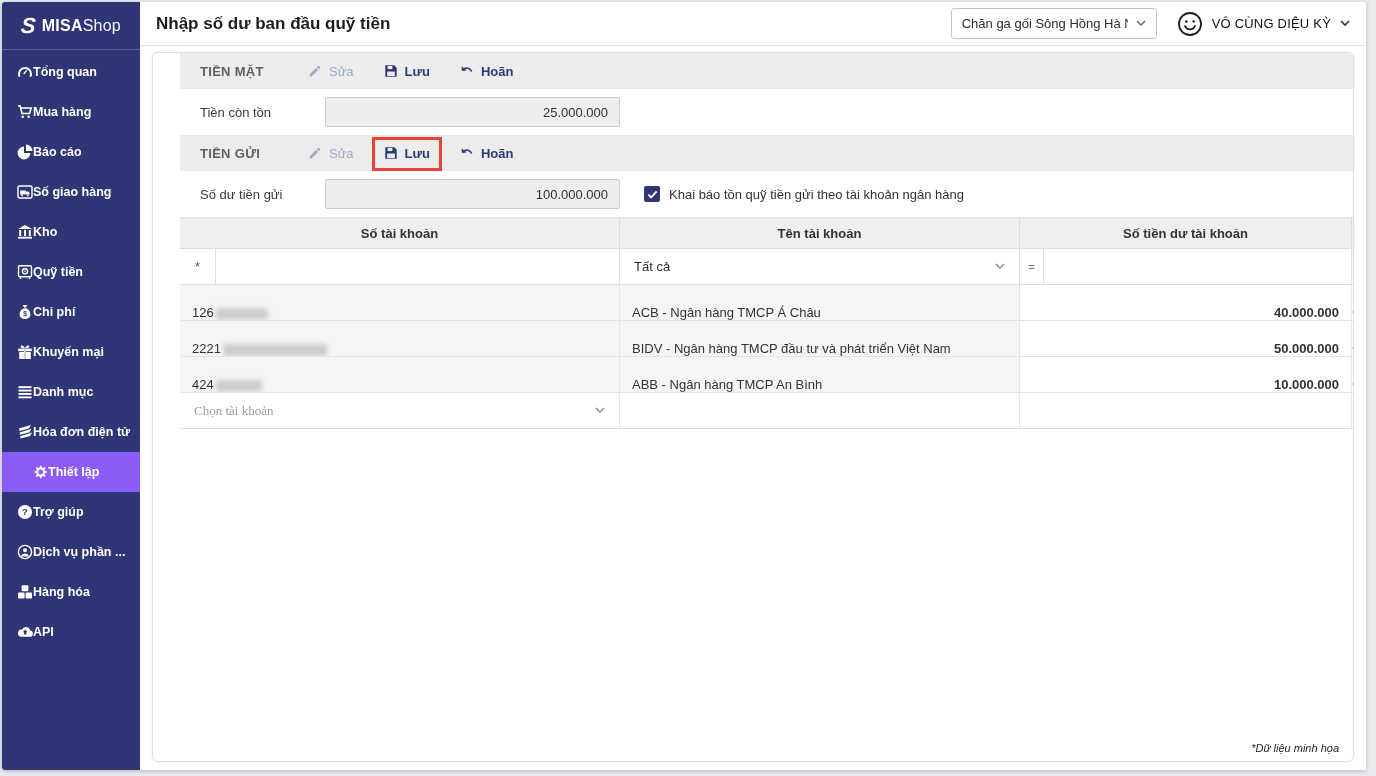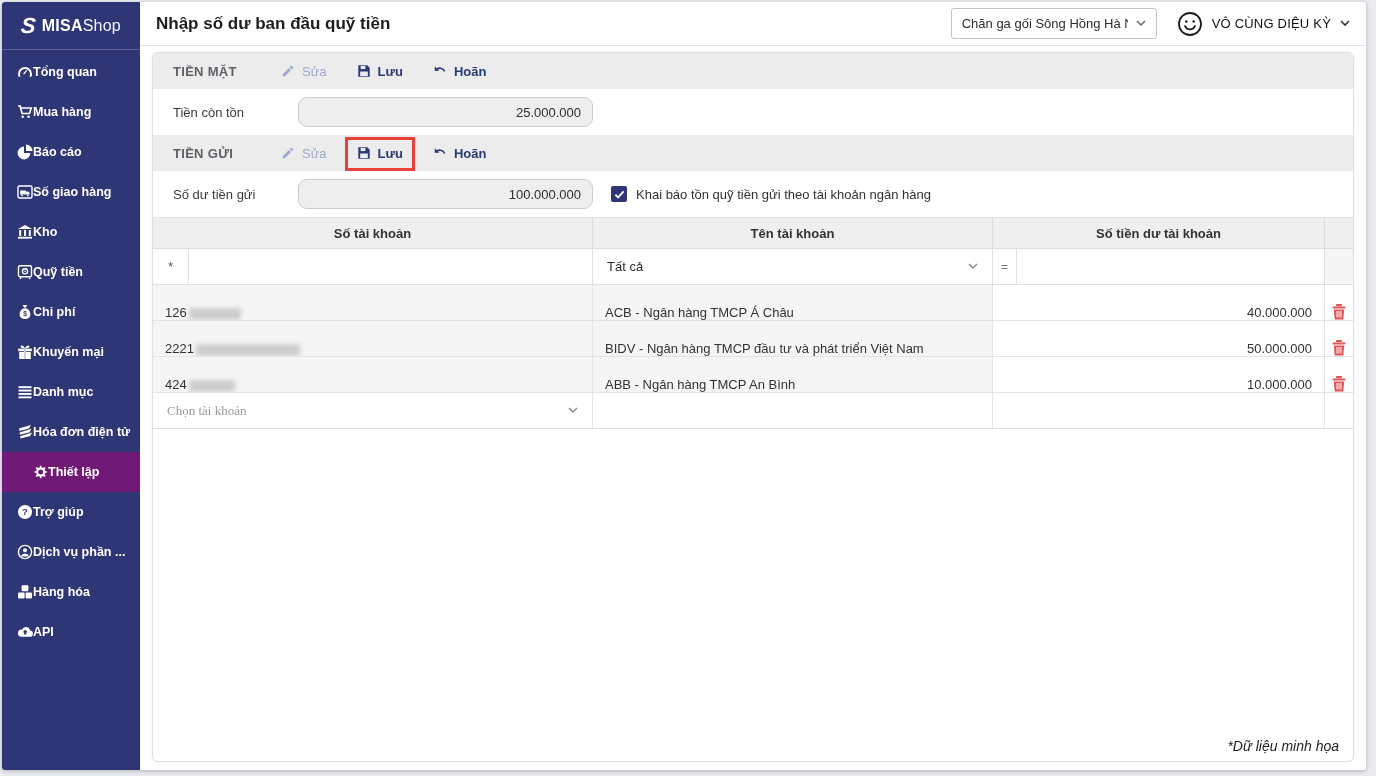--- a/index.html
+++ b/index.html
@@ -22,21 +22,21 @@
   }
   .logo-s { font-weight:900; font-style:italic; font-size:22px; line-height:1; transform:skewX(-6deg); }
   .logo-text { font-size:16px; letter-spacing:.2px; }
   .logo-text b { font-weight:800; }
   .logo-text span { font-weight:300; opacity:.95; }
   .nav { flex:1; padding-top:2px; }
   .nav-item {
     height:40px; display:flex; align-items:center; gap:0; padding:0 10px 0 14px;
     font-size:12.5px; font-weight:700; cursor:pointer; white-space:nowrap; overflow:hidden;
   }
-  .nav-item.active { background:#701a75;padding-left:29px; }
+  .nav-item.active { background:#8b5cf6;padding-left:29px; }
   .nav-item .ic { width:17px; height:17px; flex-shrink:0; display:flex; align-items:center; justify-content:center; }
   .nav-item svg { width:16px; height:16px; }
   
   .main { flex:1; display:flex; flex-direction:column; min-width:0; background:#fff; }
   .topbar {
     height:44px; flex-shrink:0; display:flex; align-items:center;
     padding:0 16px; border-bottom:1px solid #e2e2e2;
   }
   .page-title { font-size:17px; font-weight:700; color:#1e1e1e; }
   .topbar-right { margin-left:auto; display:flex; align-items:center; gap:20px; }
@@ -47,45 +47,46 @@
   .store-select .txt { font-size:13px; color:#2d2d2d; flex:1; white-space:nowrap; overflow:hidden; }
   .user-box { display:flex; align-items:center; gap:9px; cursor:pointer; }
   .user-name { font-size:13px; font-weight:400; color:#111; letter-spacing:.2px; }
   .chev { width:10px; height:7px; flex-shrink:0; }
   
   .content { flex:1; padding:6px 12px 8px 12px; display:flex; min-height:0; }
   .card {
     flex:1; border:1px solid #e0e0e0; border-radius:6px; background:#fff;
     display:flex; flex-direction:column; overflow:hidden; position:relative;
     box-shadow:0 0 2px rgba(0,0,0,.08);
+    padding-left:27px;
   }
   .section-bar {
     height:36px; background:#ececec; display:flex; align-items:center;
     padding:0 20px; gap:30px; flex-shrink:0;
   }
   .section-title { font-size:13px; font-weight:700; color:#5d6167; letter-spacing:.3px; width:78px; }
   .bar-btn {
     display:inline-flex; align-items:center; gap:7px; font-size:13px; font-weight:700;
     color:#2b3a76; cursor:pointer; background:none; border:none; font-family:inherit; padding:0;
   }
   .bar-btn.disabled { color:#9fa9c9; font-weight:400; cursor:default; }
   .bar-btn svg { width:14px; height:14px; }
   .annotated { position:relative; }
   .annotated::after {
     content:""; position:absolute; top:-9px; bottom:-10px; left:-12px; right:-12px;
     border:3px solid #e8423b; pointer-events:none;
   }
   .field-row { height:46px; display:flex; align-items:center; padding:0 20px; flex-shrink:0; }
   .field-label { width:125px; font-size:13px; color:#3a3a3a; flex-shrink:0; }
   .field-input {
-    width:295px; height:30px; background:#eeeeee; border:1px solid #cccccc; border-radius:9px;
+    width:295px; height:30px; background:#eeeeee; border:1px solid #cccccc; border-radius:2px;
     display:flex; align-items:center; justify-content:flex-end; padding:0 11px;
     font-size:13px; color:#2f2f2f;
   }
-  .check-wrap { display:flex; align-items:center; gap:9px; margin-left:18px; cursor:pointer; }
+  .check-wrap { display:flex; align-items:center; gap:9px; margin-left:24px; cursor:pointer; }
   .checkbox {
     width:16px; height:16px; background:#2f3676; border-radius:2px;
     display:flex; align-items:center; justify-content:center; flex-shrink:0;
   }
   .checkbox svg { width:11px; height:11px; }
   .check-label { font-size:13px; color:#333; }
   
   .grid-row { display:grid; grid-template-columns:440px 400px 332px 1fr; flex-shrink:0; }
   .thead { height:32px; background:#efefef; border-top:1px solid #e3e3e3; border-bottom:1px solid #dddddd; }
   .th {
@@ -95,31 +96,31 @@
   .th:last-child { border-right:none; }
   .filter-row { height:36px; border-bottom:1px solid #e0e0e0; background:#fff; }
   .fcell { display:flex; align-items:stretch; border-right:1px solid #e0e0e0; }
   .fcell:last-child { border-right:none; background:#f5f5f5; }
   .star-cell { width:36px; border-right:1px solid #e0e0e0; display:flex; align-items:center; justify-content:center; font-size:13px; color:#555; }
   .eq-cell { width:24px; border-right:1px solid #e0e0e0; display:flex; align-items:center; justify-content:center; font-size:12px; color:#777; }
   .filter-select { flex:1; display:flex; align-items:center; justify-content:space-between; padding:0 14px; font-size:13px; color:#2e2e2e; cursor:pointer; }
   .trow { height:36px; border-bottom:1px solid #e4e4e4; }
   .td { display:flex; align-items:flex-end; font-size:13px; color:#333; border-right:1px solid #e6e6e6; padding:0 12px; overflow:hidden; white-space:nowrap; }
   .td.gray { background:#f5f5f5; }
-  .td.num { justify-content:flex-end; background:#fff; }
+  .td.num { justify-content:flex-end; background:#fff;font-weight:bold; }
   .td.del { justify-content:center; padding:0; background:#fff; border-right:none; cursor:pointer; }
   .td.del svg { width:14px; height:16px; }
   .blur-mask { display:inline-block; height:12px; background:#bfbfbf; border-radius:2px; margin-left:2px; filter:blur(2.5px); opacity:.75; }
   .select-row { height:36px; border-bottom:1px solid #e0e0e0; }
   .scell { border-right:1px solid #e6e6e6; display:flex; align-items:center; }
   .scell:last-child { border-right:none; }
   .acct-select { flex:1; display:flex; align-items:center; justify-content:space-between; padding:0 14px; cursor:pointer; }
   .placeholder { font-size:13px; color:#9b9b9b;font-family:Liberation Serif, serif; }
   .spacer { flex:1; }
-  .footnote { position:absolute; right:14px; bottom:7px; font-size:14px; font-style:italic; color:#1e1e1e; }
+  .footnote { position:absolute; right:14px; bottom:7px; font-size:11px; font-style:italic; color:#1e1e1e; }
 </style>
 </head>
 <body>
 
 <div class="app">
 
   <div class="sidebar">
     <div class="logo">
       <span class="logo-s">S</span>
       <span class="logo-text"><b>MISA</b><span>Shop</span></span>

